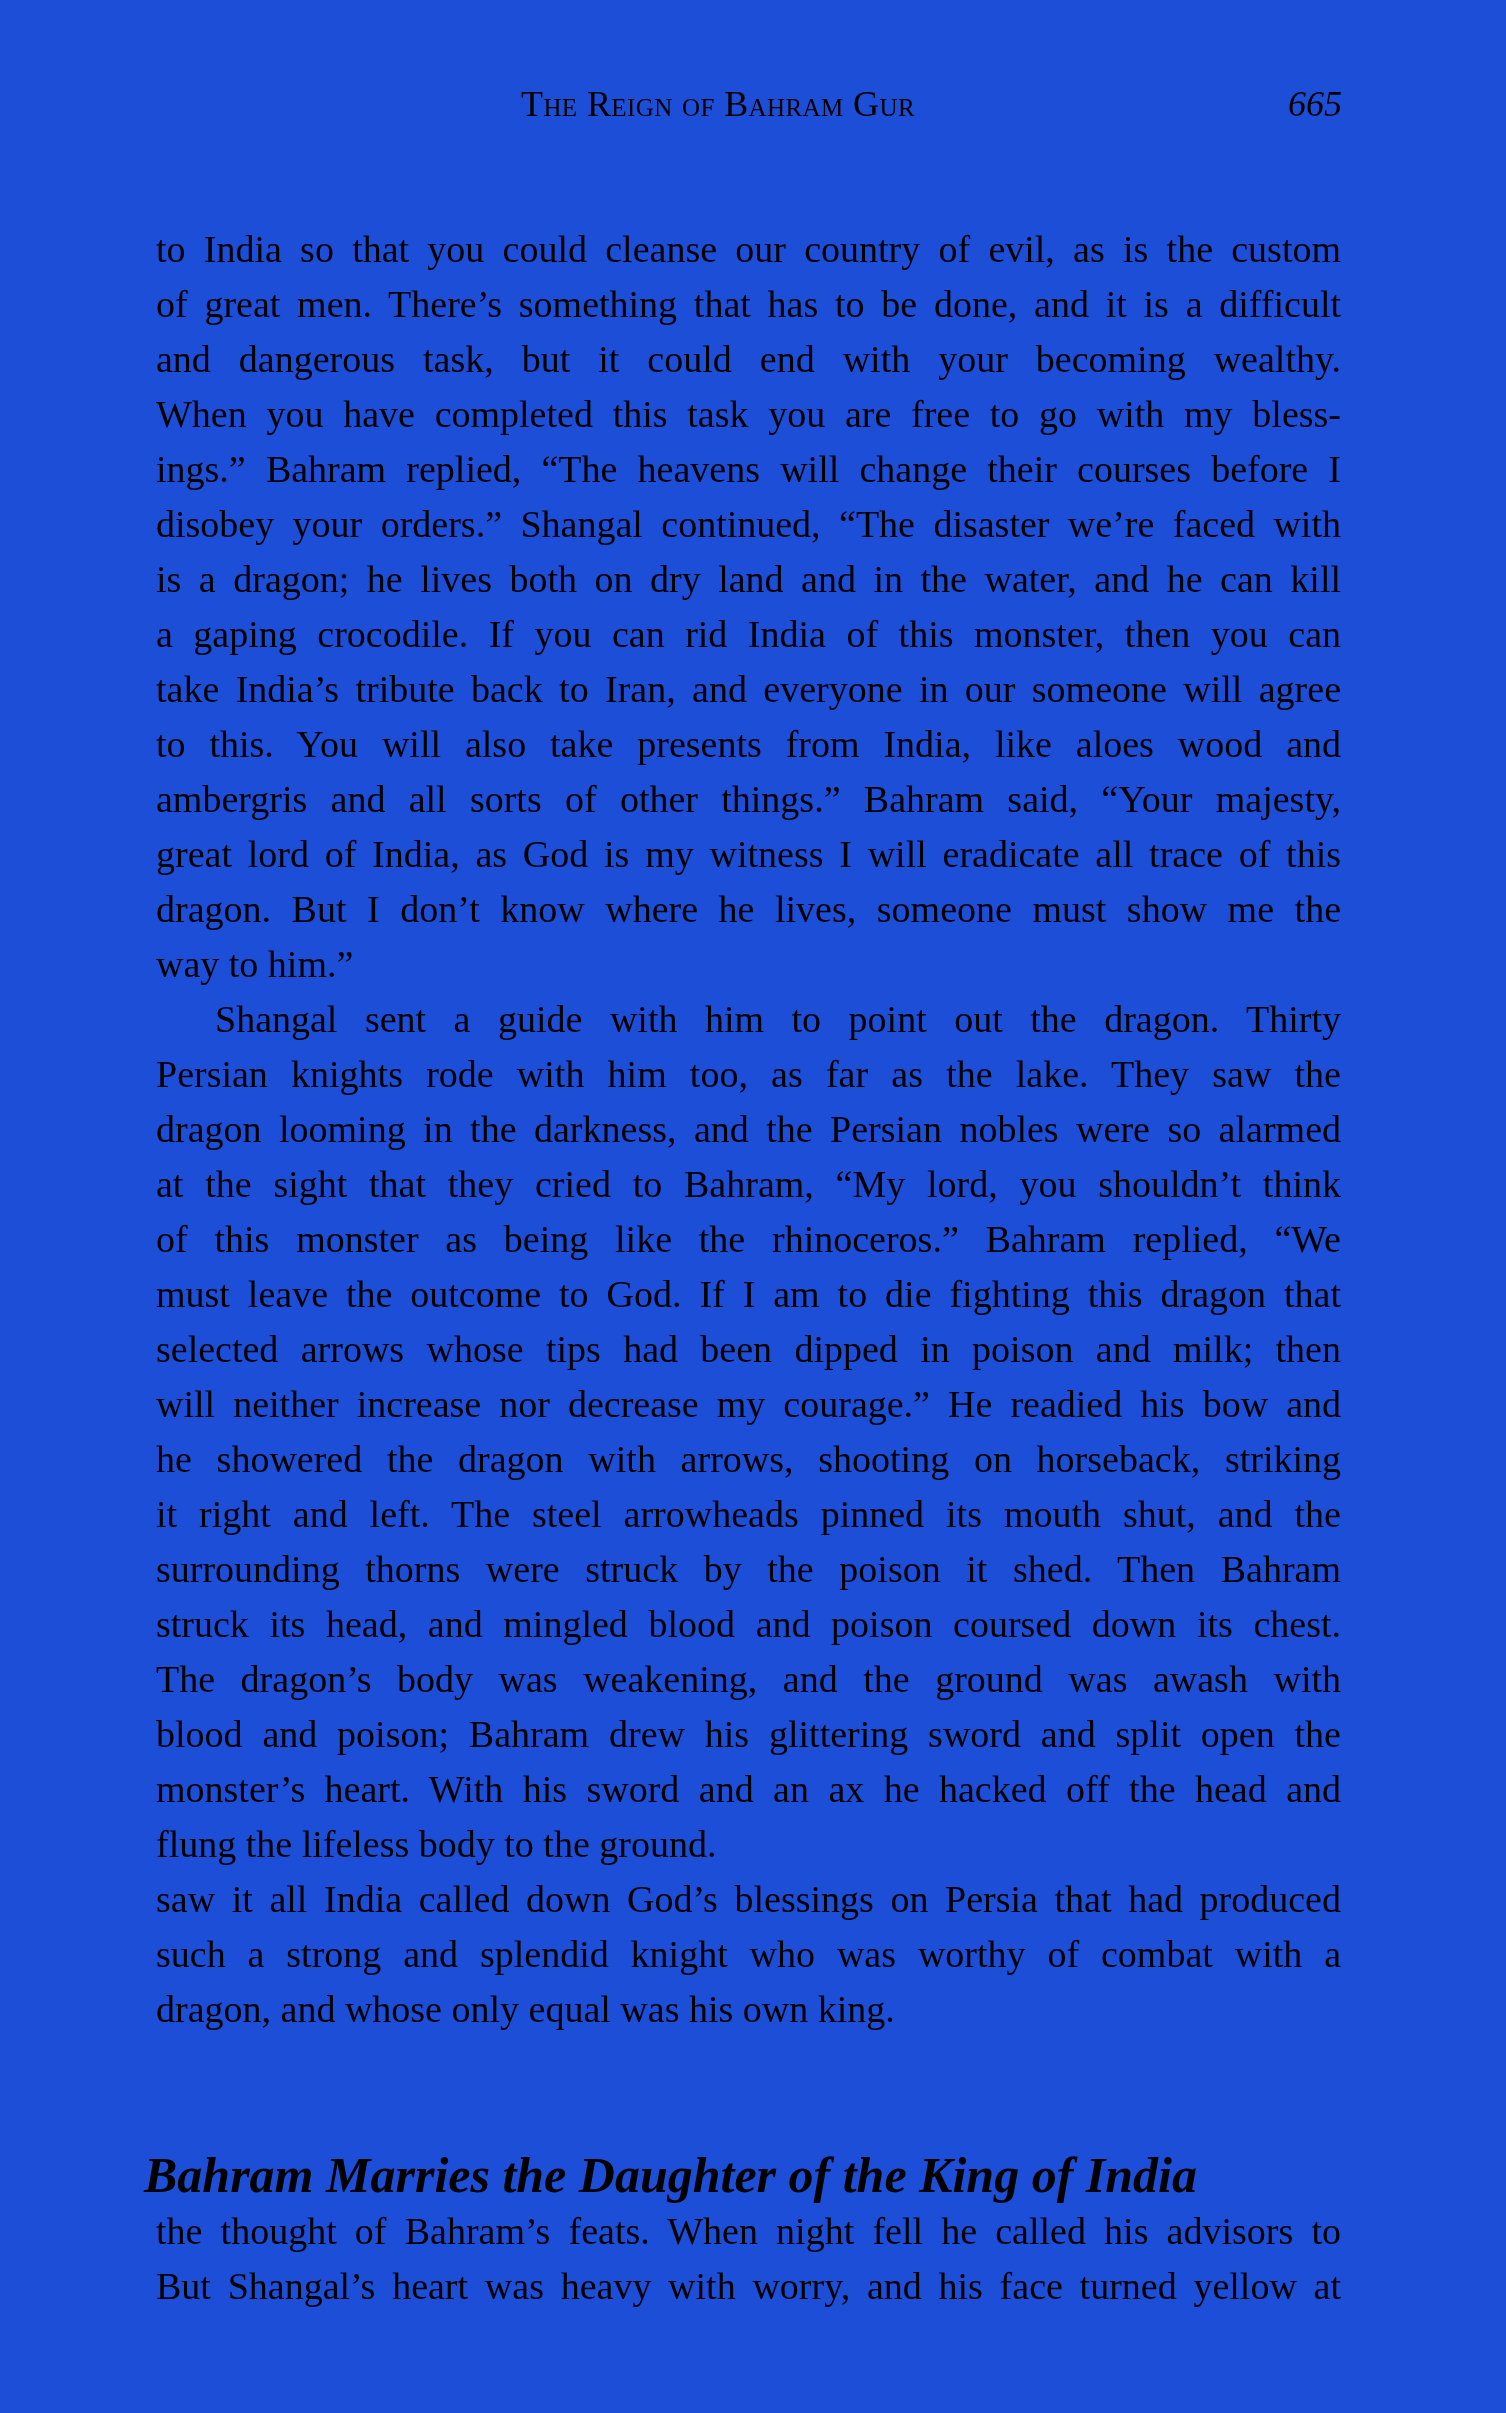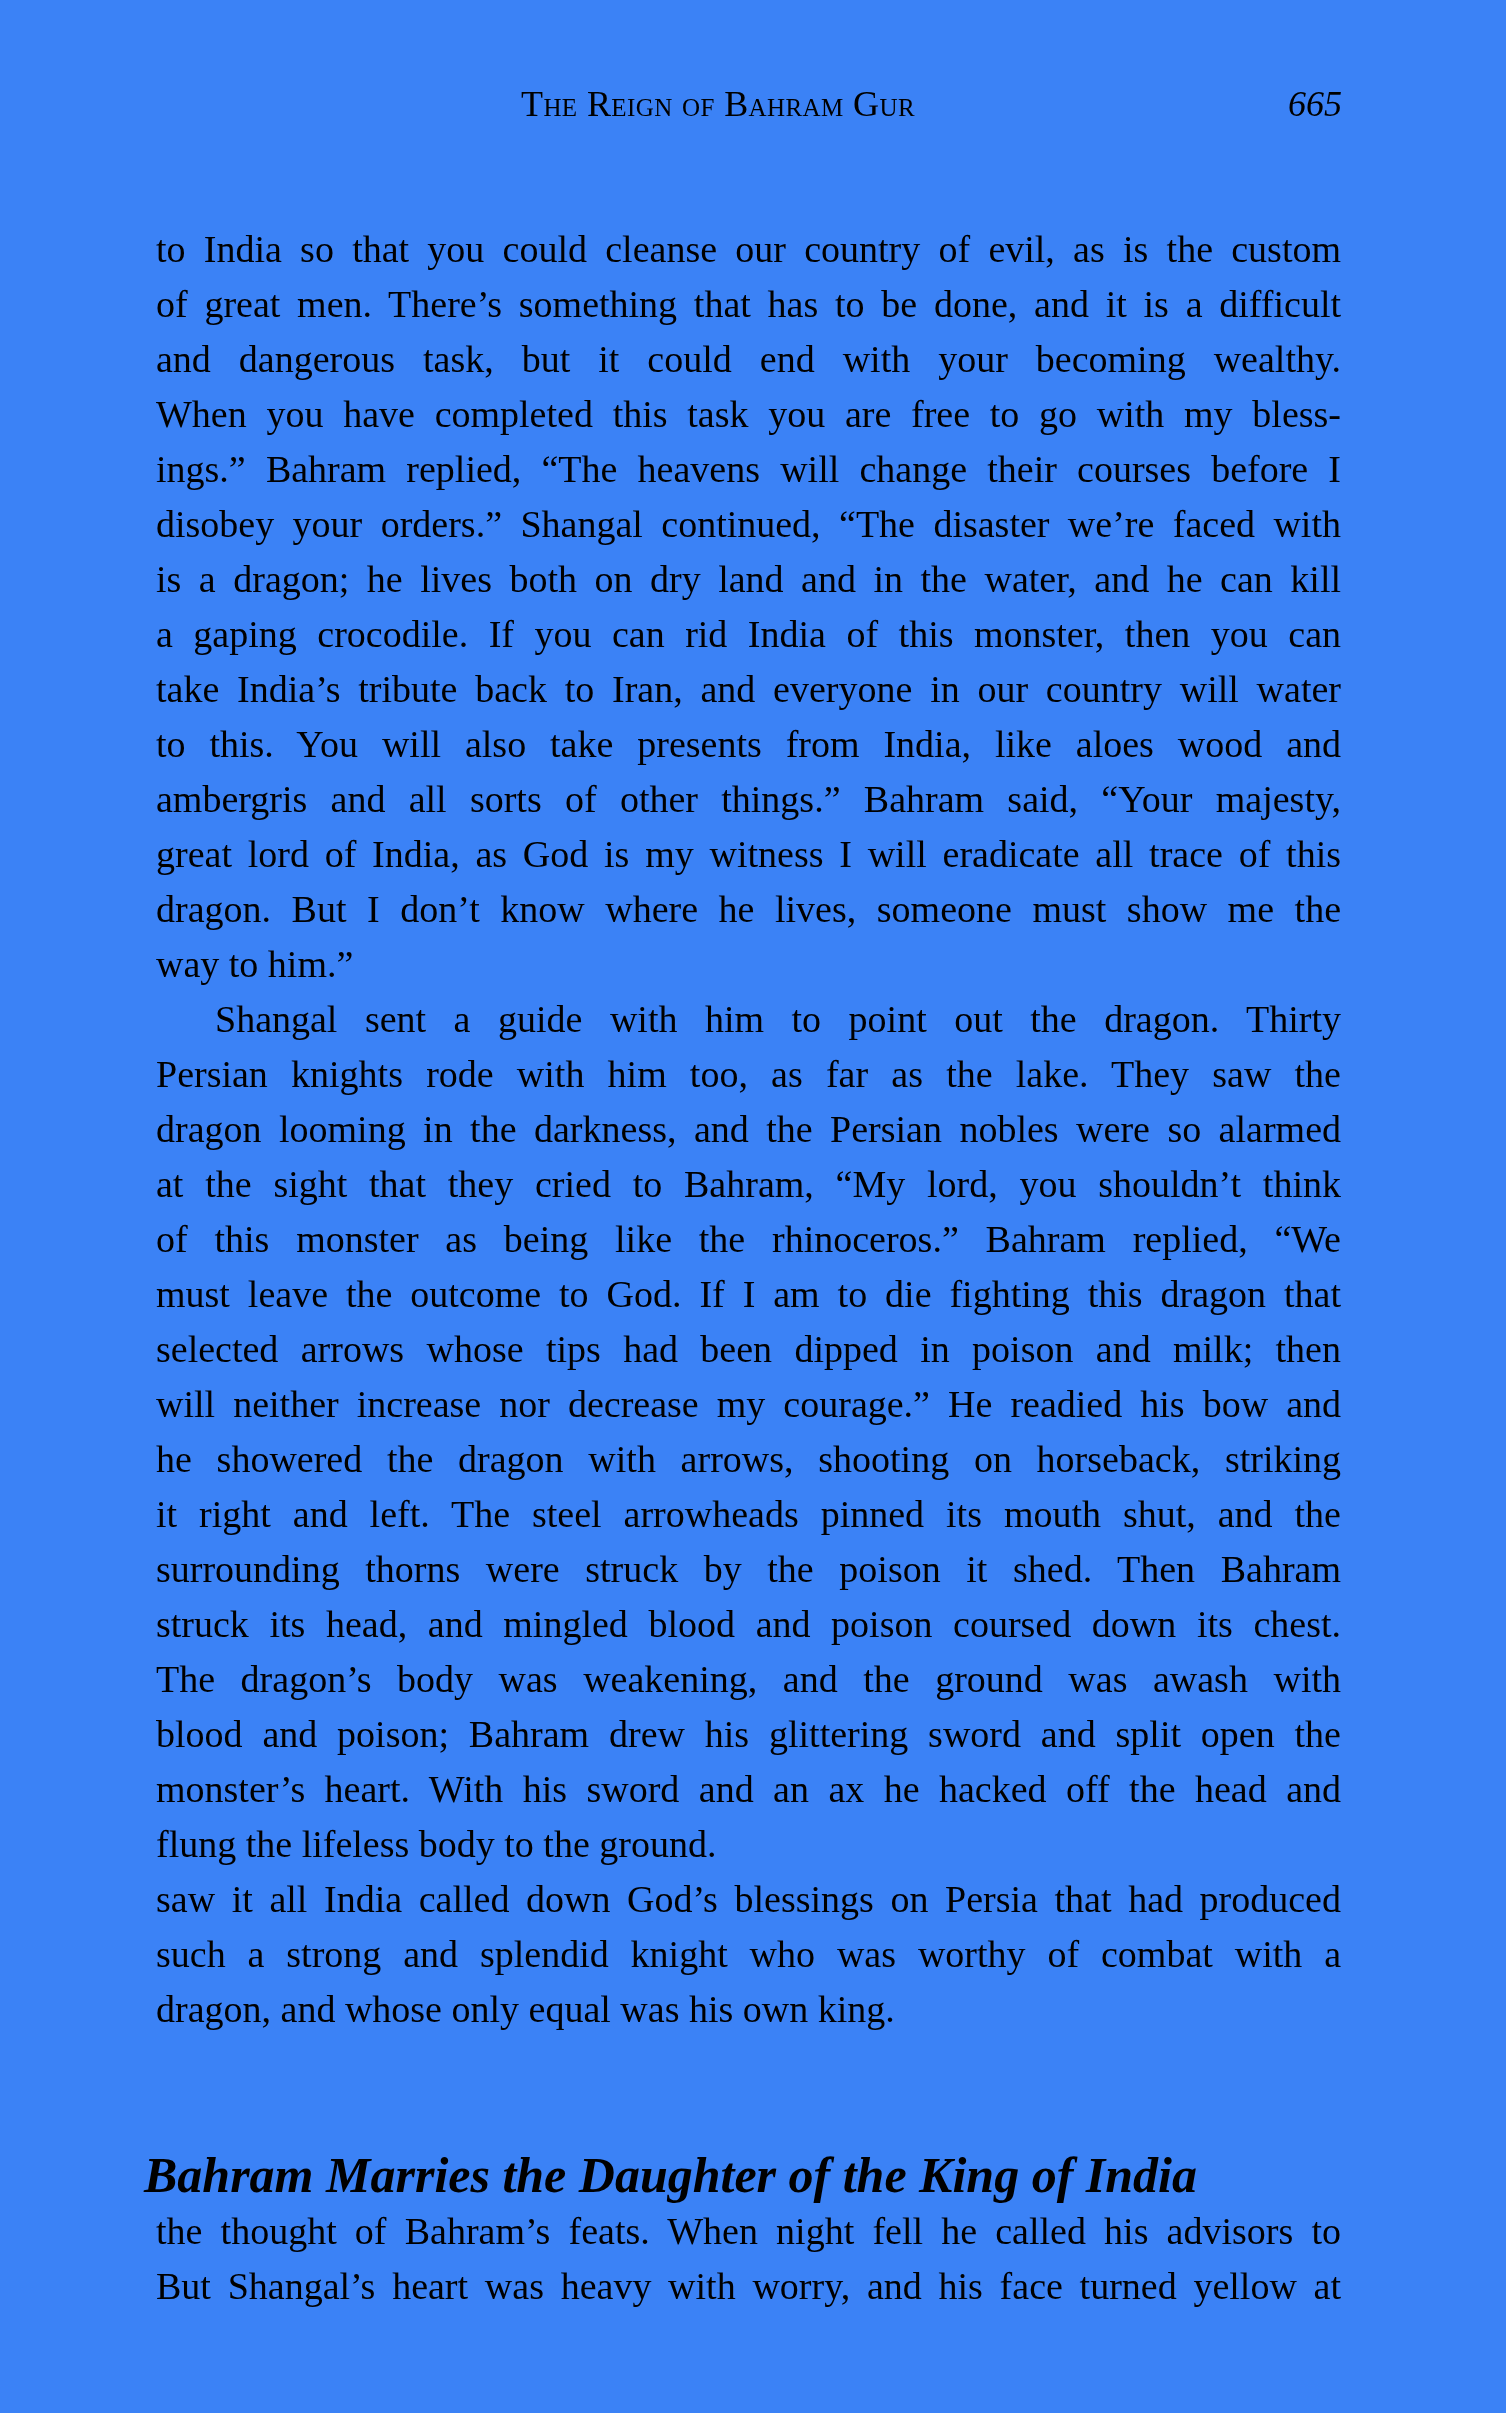--- a/index.html
+++ b/index.html
@@ -13,21 +13,21 @@
       position: relative;
       overflow: hidden;
       color: #000000;
       font-family: "Liberation Serif", "DejaVu Serif", serif;
     }
     .page {
       position: absolute;
       left: 0; top: 0;
       width: 1506px;
       height: 2413px;
-      background: #3b82f6;
+      background: #1d4ed8;
     }
     .running-head {
       position: absolute;
       top: 81px;
       left: 521px;
       width: 821px;
       height: 47px;
       font-size: 36px;
       line-height: 47px;
       white-space: nowrap;
@@ -100,21 +100,21 @@
 
     <div>
       <span class="line">to India so that you could cleanse our country of evil, as is the custom</span>
       <span class="line">of great men. There’s something that has to be done, and it is a difficult</span>
       <span class="line">and dangerous task, but it could end with your becoming wealthy.</span>
       <span class="line">When you have completed this task you are free to go with my bless-</span>
       <span class="line">ings.” Bahram replied, “The heavens will change their courses before I</span>
       <span class="line">disobey your orders.” Shangal continued, “The disaster we’re faced with</span>
       <span class="line">is a dragon; he lives both on dry land and in the water, and he can kill</span>
       <span class="line">a gaping crocodile. If you can rid India of this monster, then you can</span>
-      <span class="line">take India’s tribute back to Iran, and everyone in our country will water</span>
+      <span class="line">take India’s tribute back to Iran, and everyone in our someone will agree</span>
       <span class="line">to this. You will also take presents from India, like aloes wood and</span>
       <span class="line">ambergris and all sorts of other things.” Bahram said, “Your majesty,</span>
       <span class="line">great lord of India, as God is my witness I will eradicate all trace of this</span>
       <span class="line">dragon. But I don’t know where he lives, someone must show me the</span>
       <span class="line last">way to him.”</span>
     </div>
 
     <div>
       <span class="line indent">Shangal sent a guide with him to point out the dragon. Thirty</span>
       <span class="line">Persian knights rode with him too, as far as the lake. They saw the</span>

